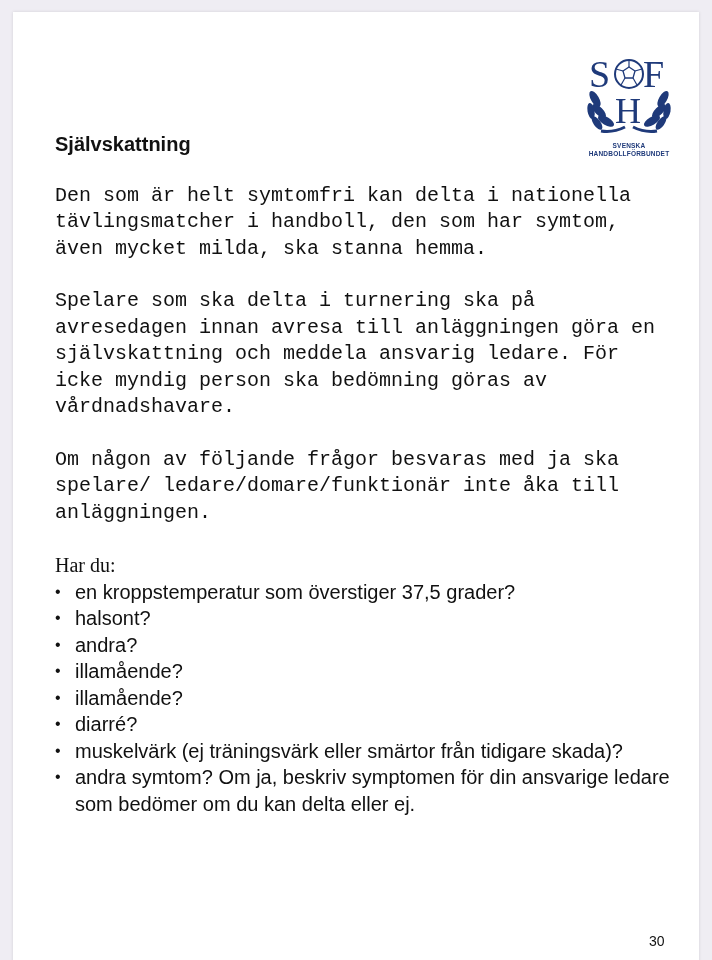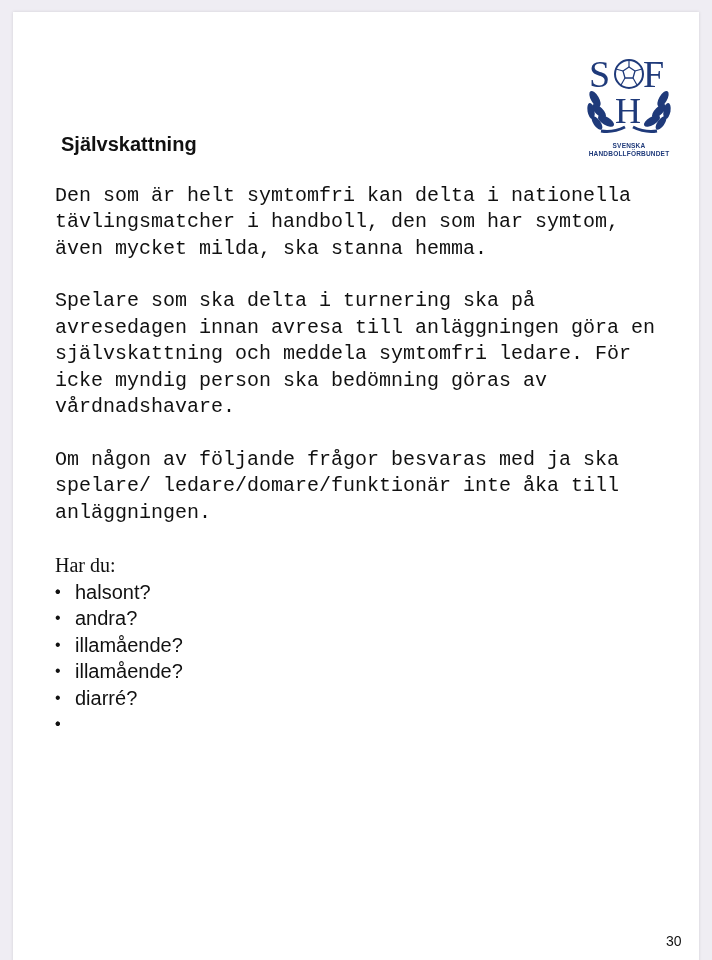--- a/index.html
+++ b/index.html
@@ -45,21 +45,21 @@
       left: 42px;
       top: 119px;
       width: 620px;
       color: #111111;
       font-size: 20px;
       line-height: 26.5px;
     }
     .title {
       font-weight: bold;
       font-size: 20px;
-      margin: 0 0 25px 6px;
+      margin: 0 0 25px 0;
     }
     p {
       margin: 0 0 26px 0;
       font-family: Liberation Mono, monospace;
     }
     .list-intro {
       margin: 0;
       font-family: Liberation Serif, serif;
     }
     ul {
@@ -77,21 +77,20 @@
       left: 0;
       top: 0;
       font-size: 16px;
     }
     .page-number {
       position: absolute;
       left: 636px;
       top: 921px;
       font-size: 14px;
       color: #111111;
-      margin-left: 17px;
     }
   </style>
 </head>
 <body>
 
 <div class="page">
 
   <div class="logo">
     <svg width="112" height="95" viewBox="0 0 112 95">
 
@@ -130,30 +129,30 @@
     <div class="logo-caption">
       <div>SVENSKA</div>
       <div>HANDBOLLFÖRBUNDET</div>
     </div>
   </div>
 
   <div class="content">
     <div class="title">Självskattning</div>
 
     <p>Den som är helt symtomfri kan delta i nationella tävlingsmatcher i handboll, den som har symtom, även mycket milda, ska stanna hemma.</p>
-    <p>Spelare som ska delta i turnering ska på avresedagen innan avresa till anläggningen göra en självskattning och meddela symtomfri ledare. För icke myndig person ska bedömning göras av vårdnadshavare.</p>
+    <p>Spelare som ska delta i turnering ska på avresedagen innan avresa till anläggningen göra en självskattning och meddela ansvarig ledare. För icke myndig person ska bedömning göras av vårdnadshavare.</p>
     <p>Om någon av följande frågor besvaras med ja ska spelare/ ledare/domare/funktionär inte åka till anläggningen.</p>
 
     <div class="list-intro">Har du:</div>
     <ul>
-      <li><span class="bullet">•</span></li>
+      <li><span class="bullet">•</span><span>en kroppstemperatur som överstiger 37,5 grader?</span></li>
       <li><span class="bullet">•</span><span>halsont?</span></li>
       <li><span class="bullet">•</span><span>andra?</span></li>
       <li><span class="bullet">•</span><span>illamående?</span></li>
       <li><span class="bullet">•</span><span>illamående?</span></li>
       <li><span class="bullet">•</span><span>diarré?</span></li>
-      <li><span class="bullet">•</span></li>
-      <li><span class="bullet">•</span></li>
+      <li><span class="bullet">•</span><span>muskelvärk (ej träningsvärk eller smärtor från tidigare skada)?</span></li>
+      <li><span class="bullet">•</span><span>andra symtom? Om ja, beskriv symptomen för din ansvarige ledare som bedömer om du kan delta eller ej.</span></li>
     </ul>
   </div>
 
   <div class="page-number">30</div>
 </div>
 
 </body></html>

